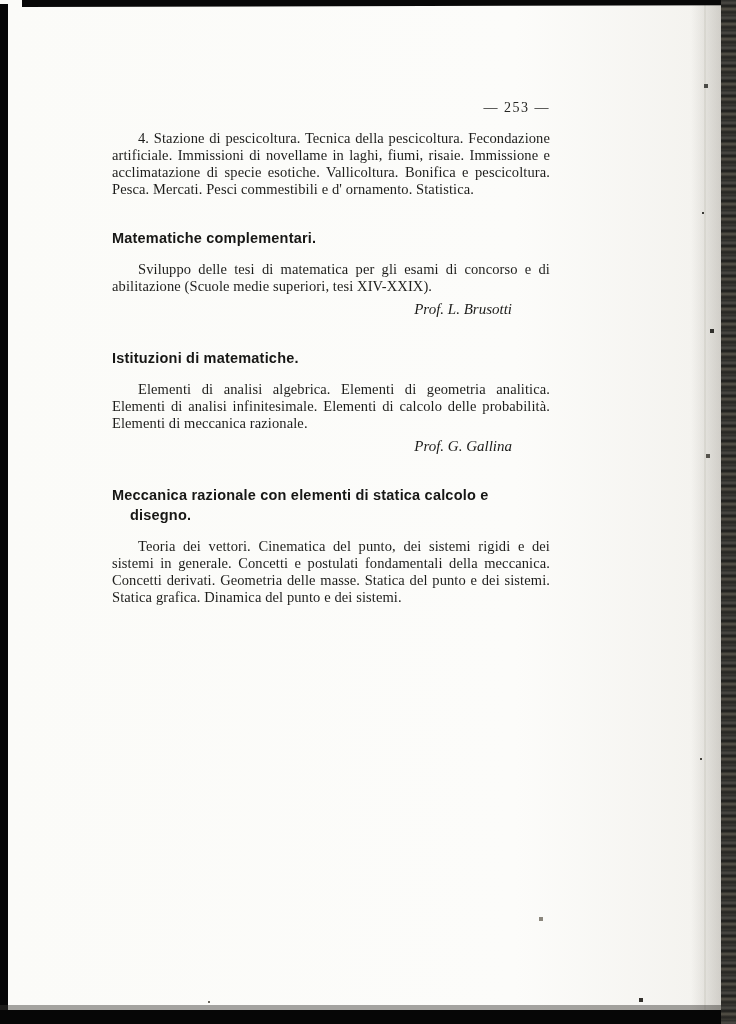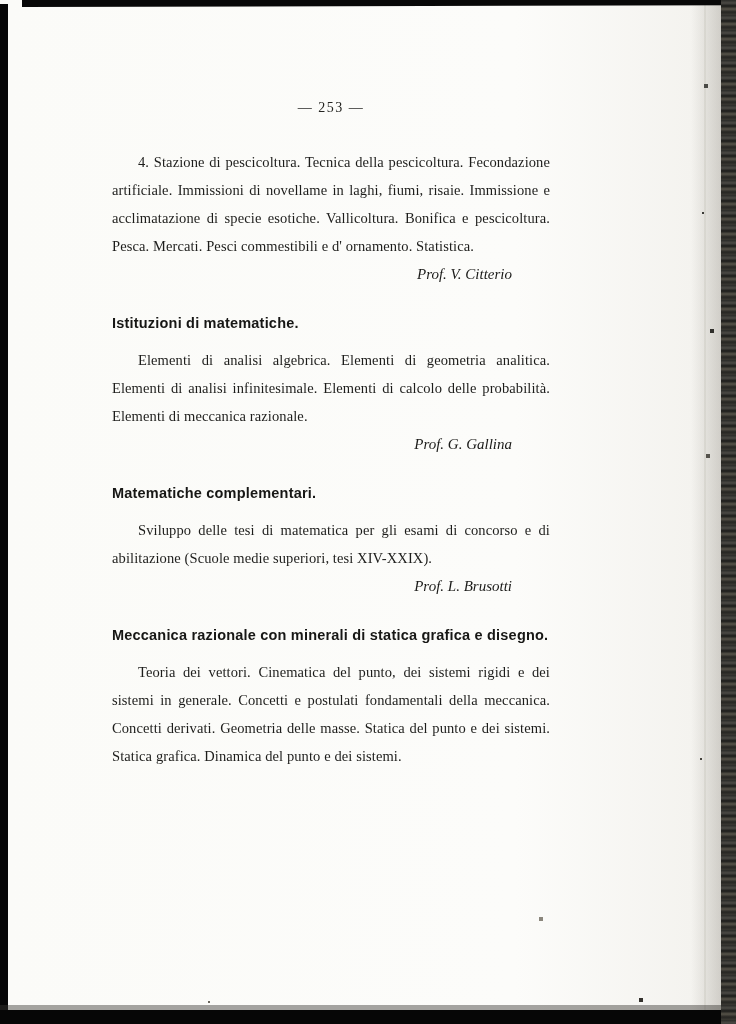--- a/index.html
+++ b/index.html
@@ -57,29 +57,29 @@
       540px 918px 0 1px #8a867c,
       208px 1001px 0 0 #6a665c,
       640px 999px 0 1px #34322d;
   }
   
   .content {
     position: absolute; left: 112px; top: 100px; width: 438px;
     color: #1d1d1b;
   }
   .page-number {
-    text-align: center;
+    text-align: right;
     font-size: 14px;
     letter-spacing: 1.5px;
-    margin-bottom: 32px;
+    margin-bottom: 14px;
     color: #242421;
   }
   .body-par {
     font-size: 14.5px;
-    line-height: 28px;
+    line-height: 17px;
     text-align: justify;
     text-indent: 26px;
     letter-spacing: .1px;
   }
   .prof {
     font-style: italic;
     font-size: 15px;
     text-align: right;
     padding-right: 38px;
     margin-top: 6px;
@@ -101,37 +101,36 @@
 <body>
 
 <div class="scan">
 
   <div class="content">
 
     <div class="page-number">— 253 —</div>
 
     <section class="course">
       <p class="body-par">4. Stazione di pescicoltura. Tecnica della pescicoltura. Fecondazione artificiale. Immissioni di novellame in laghi, fiumi, risaie. Immissione e acclimatazione di specie esotiche. Vallicoltura. Bonifica e pescicoltura. Pesca. Mercati. Pesci commestibili e d' ornamento. Statistica.</p>
-      <p class="prof">Prof. V. Citterio</p>
+    </section>
+
+    <section class="course">
+      <h2 class="section-heading">Matematiche complementari.</h2>
+      <p class="body-par">Sviluppo delle tesi di matematica per gli esami di concorso e di abilitazione (Scuole medie superiori, tesi XIV-XXIX).</p>
+      <p class="prof">Prof. L. Brusotti</p>
     </section>
 
     <section class="course">
       <h2 class="section-heading">Istituzioni di matematiche.</h2>
       <p class="body-par">Elementi di analisi algebrica. Elementi di geometria analitica. Elementi di analisi infinitesimale. Elementi di calcolo delle probabilità. Elementi di meccanica razionale.</p>
       <p class="prof">Prof. G. Gallina</p>
     </section>
 
     <section class="course">
-      <h2 class="section-heading">Matematiche complementari.</h2>
-      <p class="body-par">Sviluppo delle tesi di matematica per gli esami di concorso e di abilitazione (Scuole medie superiori, tesi XIV-XXIX).</p>
-      <p class="prof">Prof. L. Brusotti</p>
-    </section>
-
-    <section class="course">
-      <h2 class="section-heading">Meccanica razionale con minerali di statica grafica e disegno.</h2>
+      <h2 class="section-heading">Meccanica razionale con elementi di statica calcolo e disegno.</h2>
       <p class="body-par">Teoria dei vettori. Cinematica del punto, dei sistemi rigidi e dei sistemi in generale. Concetti e postulati fondamentali della meccanica. Concetti derivati. Geometria delle masse. Statica del punto e dei sistemi. Statica grafica. Dinamica del punto e dei sistemi.</p>
     </section>
 
 
   </div>
 
   <div class="right-shade"></div>
   <div class="binding-line"></div>
   <div class="specks"></div>
   <div class="edge-top"></div>

